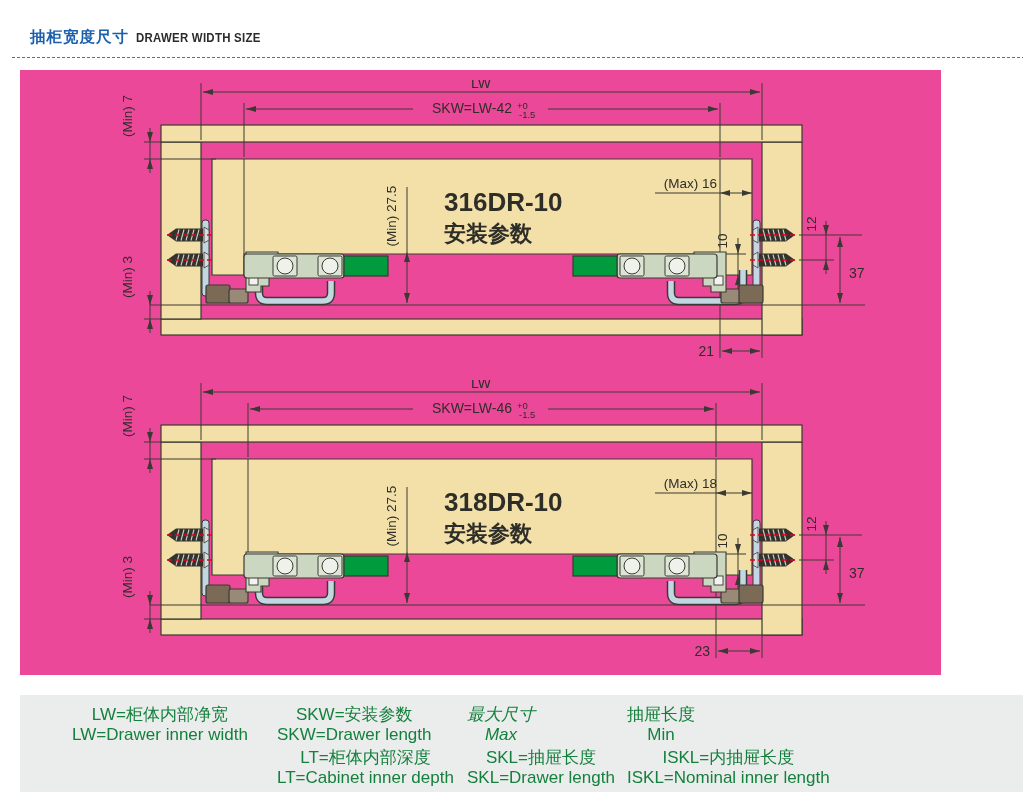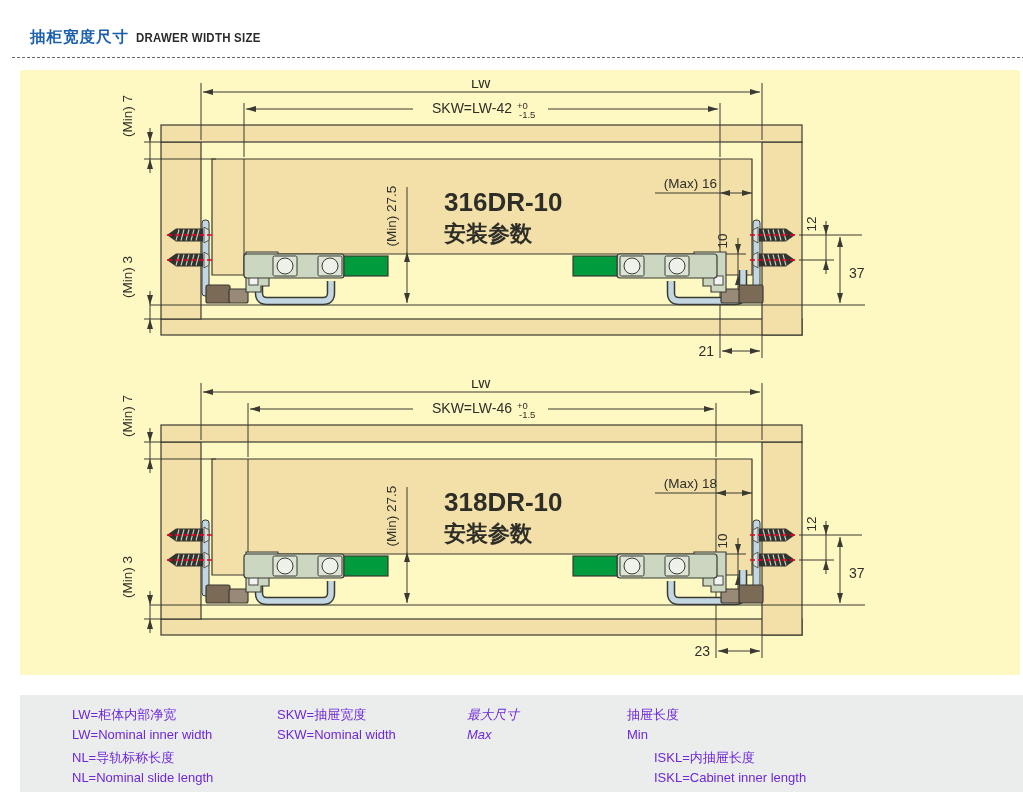--- a/index.html
+++ b/index.html
@@ -3,25 +3,25 @@
 <meta charset="utf-8">
 <style>
   html,body{margin:0;padding:0;background:#fff;font-family:"Liberation Sans",sans-serif;}
   #stage{position:relative;width:1023px;height:798px;background:#fff;overflow:hidden;margin-left:12px;}
   
   .hdr{position:absolute;left:18px;top:27px;white-space:nowrap;}
   .hdr .cn{color:#1b5fac;font-size:15.5px;font-weight:bold;letter-spacing:1px;}
   .hdr .en{color:#2b2b2b;font-size:13px;font-weight:bold;margin-left:7px;display:inline-block;transform:scaleX(.88);transform-origin:left center;letter-spacing:.3px;}
   .dash{position:absolute;left:0;top:57px;width:1023px;border-top:1.6px dashed #6a6a6a;}
   
-  #panel{position:absolute;left:8px;top:70px;width:1000px;height:605px;background:#fef9c3;}
+  #panel{position:absolute;left:8px;top:70px;width:921px;height:605px;background:#ec4899;}
   #panel svg{position:absolute;left:0;}
   
   #legend{position:absolute;left:8px;top:695px;width:1007px;height:97px;background:#ebedec;}
-  .lg{position:absolute;color:#6d28d9;font-size:13px;line-height:20px;white-space:nowrap;}
+  .lg{position:absolute;color:#15803d;font-size:17px;line-height:20px;white-space:nowrap;text-align:center;}
 </style>
 </head>
 <body>
 
 <div id="stage">
   <div class="hdr">
     <span class="cn">抽柜宽度尺寸</span><span class="en">DRAWER WIDTH SIZE</span>
   </div>
   <div class="dash"></div>
   <div id="panel">
@@ -290,36 +290,40 @@
           <circle cx="612" cy="186" r="8" fill="#eef2ea" stroke="#3a3a33" stroke-width="1"></circle>
           <rect x="645" y="176" width="24" height="20" fill="#dde5d6" stroke="#3a3a33" stroke-width="1" rx="1.5"></rect>
           <circle cx="657" cy="186" r="8" fill="#eef2ea" stroke="#3a3a33" stroke-width="1"></circle>
           <rect x="553" y="176" width="44" height="20" fill="#009b3c" stroke="#3a3a33" stroke-width="1.2"></rect>
         </g>
       </svg>
     </div>
   <div id="legend">
       <div class="lg" style="left: 52px; top: 10px;">
         <div>LW=柜体内部净宽</div>
-        <div>LW=Nominal inner width</div>
+        <div>LW=Drawer inner width</div>
       </div>
       <div class="lg" style="left: 257px; top: 10px;">
-        <div>SKW=抽屉宽度</div>
-        <div>SKW=Nominal width</div>
+        <div>SKW=安装参数</div>
+        <div>SKW=Drawer length</div>
       </div>
       <div class="lg" style="left: 447px; top: 10px; font-style: italic;">
         <div>最大尺寸</div>
         <div>Max</div>
       </div>
       <div class="lg" style="left: 607px; top: 10px;">
         <div>抽屉长度</div>
         <div>Min</div>
       </div>
-      <div class="lg" style="left: 52px; top: 53px;">
-        <div>NL=导轨标称长度</div>
-        <div>NL=Nominal slide length</div>
-      </div>
-      <div class="lg" style="left: 634px; top: 53px;">
+      <div class="lg" style="left: 257px; top: 53px;">
+        <div>LT=柜体内部深度</div>
+        <div>LT=Cabinet inner depth</div>
+      </div>
+      <div class="lg" style="left: 447px; top: 53px;">
+        <div>SKL=抽屉长度</div>
+        <div>SKL=Drawer length</div>
+      </div>
+      <div class="lg" style="left: 607px; top: 53px;">
         <div>ISKL=内抽屉长度</div>
-        <div>ISKL=Cabinet inner length</div>
+        <div>ISKL=Nominal inner length</div>
       </div>
     </div>
 </div>
 
 </body></html>

